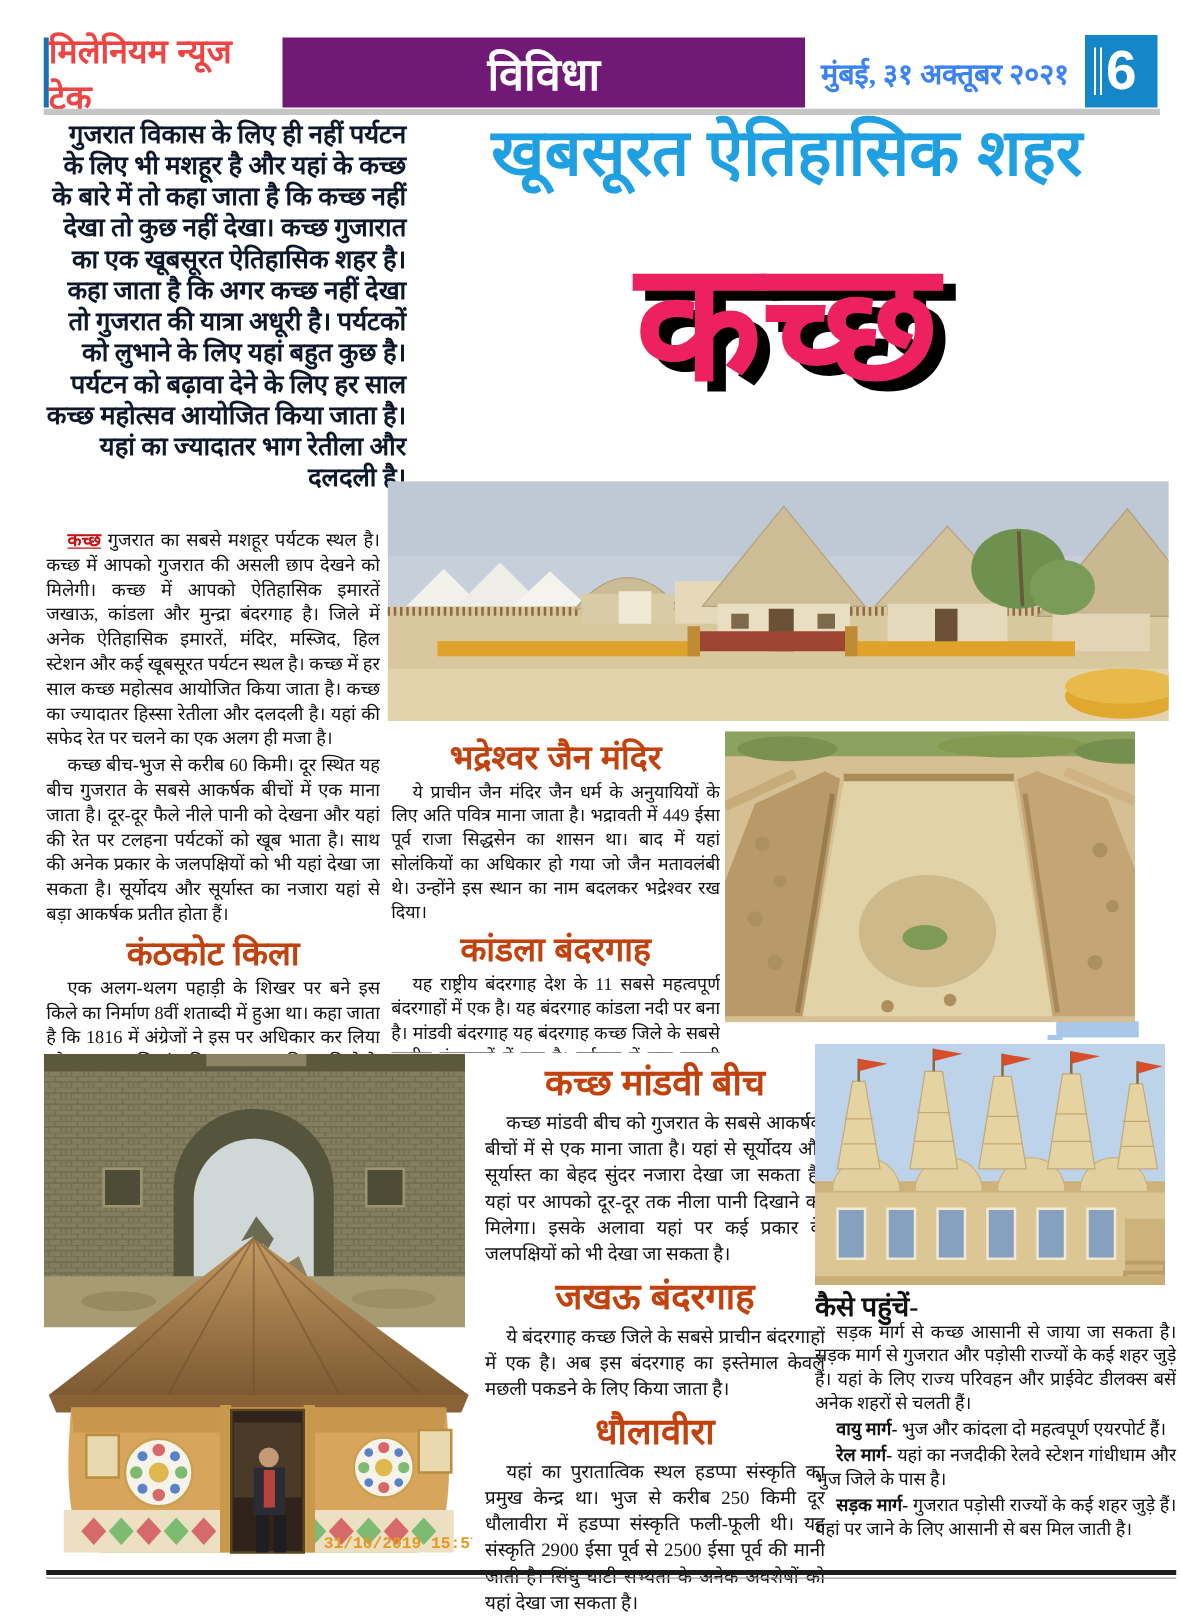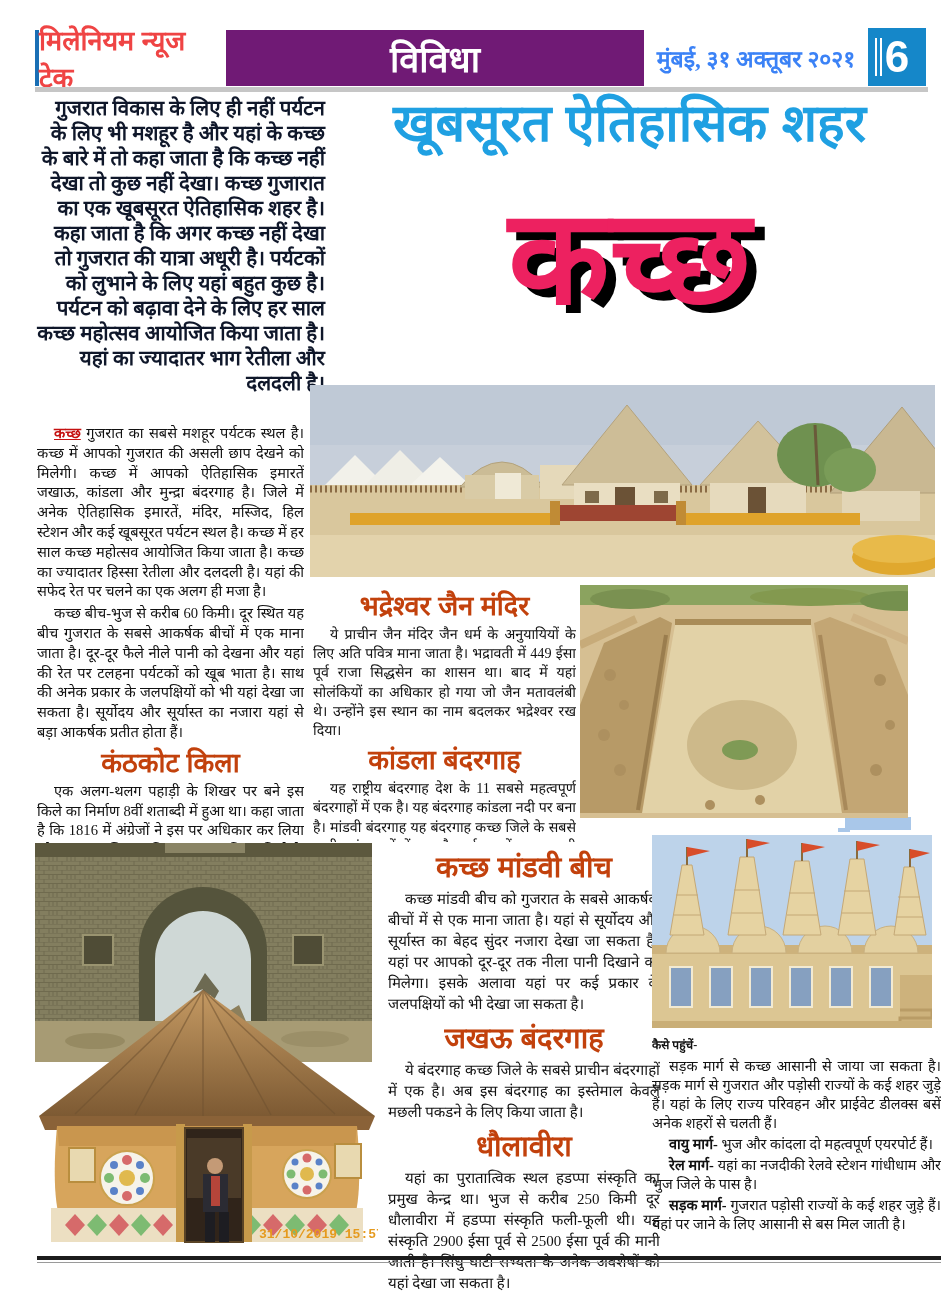--- a/index.html
+++ b/index.html
@@ -30,21 +30,21 @@
   .col{position:absolute;text-align:justify;color:#111;}
   .col p{margin:0 0 2px 0;text-indent:17px;}
   .leftcol{left:37px;top:424px;width:267px;height:436px;font-size:14.6px;line-height:19.8px;overflow:hidden;}
   .midcol-up{left:313px;top:586px;width:263px;height:256px;font-size:14.2px;line-height:19.2px;overflow:hidden;}
   .midcol-low{left:388px;top:844px;width:272px;height:452px;font-size:15px;line-height:21px;overflow:hidden;}
   .rightcol{left:652px;top:1030px;width:289px;height:228px;font-size:14.4px;line-height:19px;overflow:hidden;}
   .sec-head{font-family:"Liberation Sans",sans-serif;color:#c2410c;font-weight:bold;text-align:center;
             font-size:27px;line-height:34px;margin:3px 0 2px 0;text-indent:0;}
   .midcol-low .sec-head{font-size:29px;line-height:40px;}
   .lead-word{color:#c51111;font-weight:bold;text-decoration:underline;}
-  .reach-head{font-weight:bold;font-size:12px;margin:6px 0 2px 0;text-indent:0;text-align:left;}
+  .reach-head{font-weight:bold;font-size:22px;margin:6px 0 2px 0;text-indent:0;text-align:left;}
   .bold{font-weight:bold;}
   
   .photo{position:absolute;overflow:hidden;}
   .photo svg{display:block;}
   .blue-tab{left:845px;top:817px;width:66px;height:13px;background:#a9c7e9;}
   .blue-tab2{left:838px;top:828px;width:12px;height:4px;background:#a9c7e9;}
   .bottom-rule{left:37px;top:1256px;width:904px;height:0;border-top:4px solid #1c1c1c;}
   .bottom-rule2{left:37px;top:1262px;width:904px;height:0;border-top:1px solid #9a9a9a;}
 </style>
 </head>

